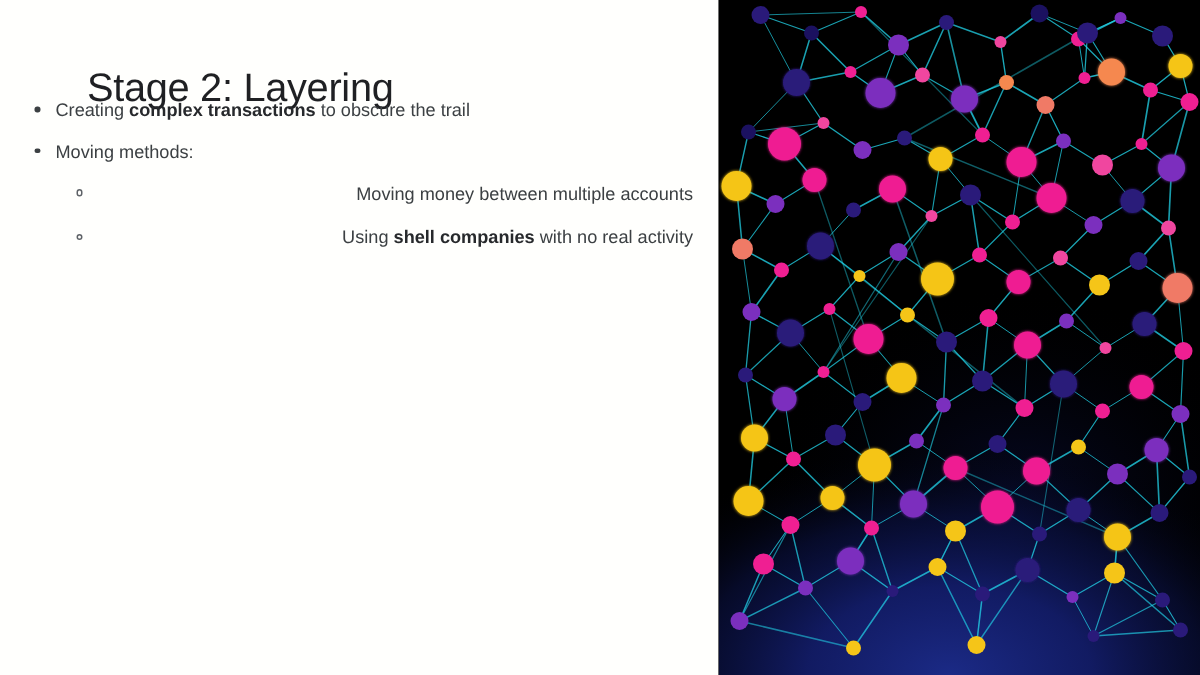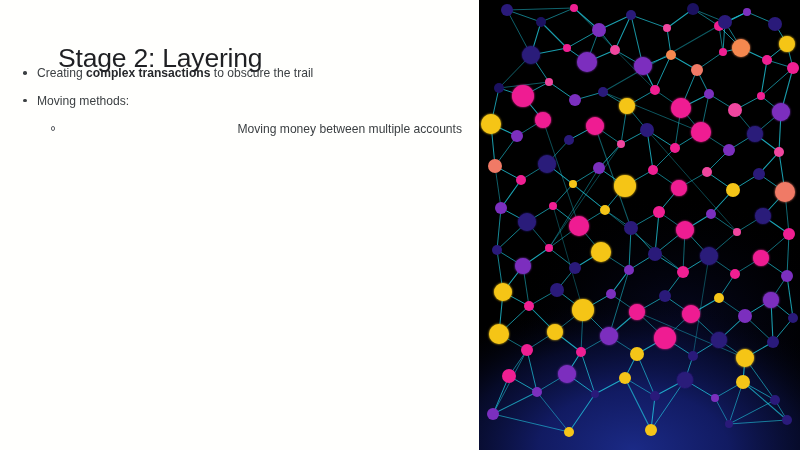--- a/index.html
+++ b/index.html
@@ -150,20 +150,24 @@
           </div>
           <div class="bullet-row">
             <span class="marker"><span class="dot"></span></span>
             <span class="btext">Moving methods:</span>
           </div>
         </div>
       <div id="sub-list">
           <div class="sub-row">
             <span class="marker"><span class="ring"></span></span>
             <span class="btext">Moving money between multiple accounts</span>
+          </div>
+          <div class="sub-row">
+            <span class="marker"><span class="ring"></span></span>
+            <span class="btext">Using <b>shell companies</b> with no real activity</span>
           </div>
         </div>
     </div>
 
   </div>
 
   <div id="graph-panel">
     <svg id="graph-svg" viewBox="0 0 321 450" preserveAspectRatio="none">
       <defs>
         <radialGradient id="bottomGlow" cx="48%" cy="100%" r="78%">

